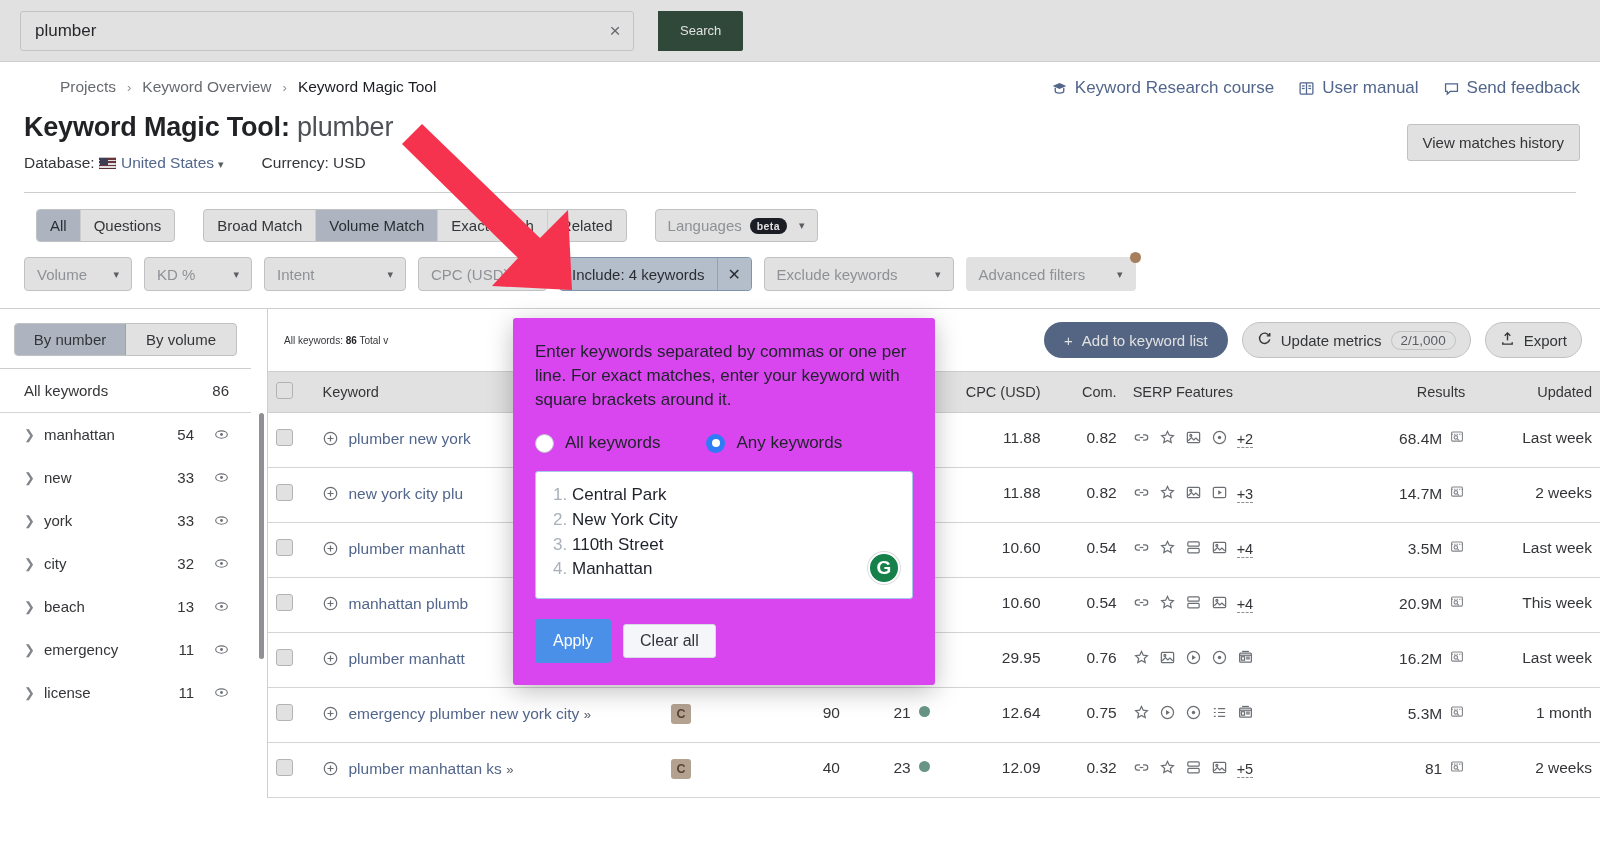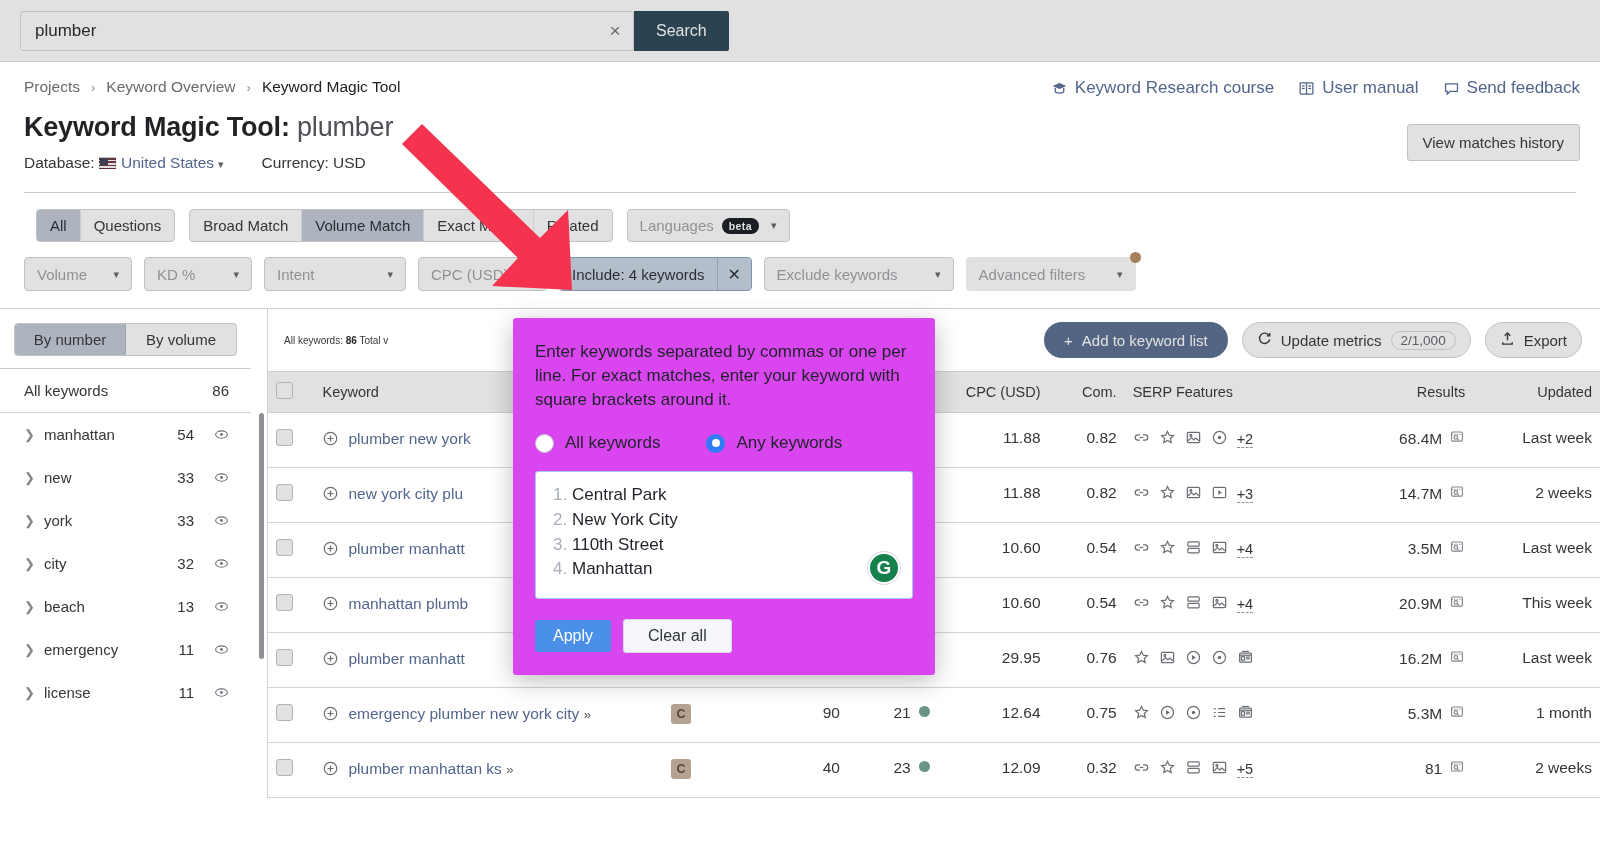--- a/index.html
+++ b/index.html
@@ -36,28 +36,29 @@
     flex:1; border:0; outline:none; height:38px;
     font-size:17px; color:#1f222a; padding:0 14px;
     font-family:"Liberation Sans", sans-serif; background:transparent;
   }
   .search-clear {
     width:36px; height:38px; display:flex; align-items:center; justify-content:center;
     color:#6b7280; font-size:19px; cursor:pointer; background:transparent; border:0;
     font-family:"Liberation Sans", sans-serif;
   }
   .search-btn {
-    background:#0c4a6e; color:#fff; border:0; height:40px; padding:0 22px;
-    font-size:16px; cursor:pointer; font-family:"Liberation Sans", sans-serif;
+    background:#14532d; color:#fff; border:0; height:40px; padding:0 22px;
+    font-size:13px; cursor:pointer; font-family:"Liberation Sans", sans-serif;
     border-radius:0 2px 2px 0;
+    margin-left:24px;
   }
 
   
   .page-head { padding:16px 24px 0 24px; position:relative; }
-  .crumbs { display:flex; align-items:center; gap:11px; font-size:15.5px; }
+  .crumbs { display:flex; align-items:center; gap:11px; font-size:15.5px;margin-left:36px; }
   .crumbs a { color:#6b7280; text-decoration:none; cursor:pointer; }
   .crumbs a.current { color:#111827; }
   .crumb-sep { color:#9aa1ac; font-size:13px; }
 
   .topright {
     position:absolute; right:20px; top:16px;
     display:flex; align-items:center; gap:24px; font-size:17px;
   }
   .tlink { display:flex; align-items:center; gap:7px; color:#3b6fd4; cursor:pointer; white-space:nowrap; }
   .tlink svg { display:block; }
@@ -81,21 +82,21 @@
   .viewhist {
     position:absolute; right:20px; top:62px;
     border:1px solid #d4d9e0; border-radius:3px; background:#fff;
     padding:9px 15px; font-size:15px; color:#31343c; white-space:nowrap; cursor:pointer;
   }
 
   .hr { border-top:1px solid #e5e8ed; margin-top:20px; }
 
   
   .filters { padding:16px 24px 0 24px; }
-  .frow { display:flex; align-items:center; gap:14px;padding-left:12px; }
+  .frow { display:flex; align-items:center; gap:28px;padding-left:12px; }
   .seg { display:flex; border:1px solid #d4d9e0; border-radius:4px; overflow:hidden; background:#fff; height:33px; }
   .seg > div {
     padding:0 13px; display:flex; align-items:center; font-size:15px; color:#31343c;
     cursor:pointer; border-right:1px solid #e3e7ec; white-space:nowrap;
   }
   .seg > div:last-child { border-right:0; }
   .seg > div.on { background:#b9cbe6; color:#1f2937; }
   .pill {
     display:flex; align-items:center; gap:8px; height:33px; padding:0 12px;
     border:1px solid #d4d9e0; border-radius:4px; background:#fff;
@@ -219,26 +220,26 @@
   .ta ol { margin:0; padding:0 0 0 22px; }
   .ta li { font-size:17px; line-height:1.45; color:#1f222a; }
   .ta li::marker { color:#a9b0ba; }
   .gram {
     position:absolute; right:12px; bottom:14px; width:32px; height:32px; border-radius:50%;
     background:#15804a; color:#fff; display:flex; align-items:center; justify-content:center;
     font-size:19px; font-weight:bold; border:2px solid #fff; box-shadow:0 0 0 1px #d9dde3;
   }
   .pbtns { display:flex; align-items:center; gap:12px; margin-top:20px; }
   .btn-apply {
-    background:#4a90e8; color:#fff; border:0; border-radius:3px; height:32px; padding:0 18px;
+    background:#4a90e8; color:#fff; border:0; border-radius:3px; height:44px; padding:0 18px;
     font-size:16px; cursor:pointer; font-family:"Liberation Sans", sans-serif;
   }
   .btn-clear {
     background:#f4f6f9; color:#31343c; border:1px solid #d7dce4; border-radius:3px; height:34px;
-    padding:0 24px; font-size:16px; cursor:pointer; font-family:"Liberation Sans", sans-serif;
+    padding:0 16px; font-size:16px; cursor:pointer; font-family:"Liberation Sans", sans-serif;
   }
 
   
   .arrow { position:absolute; left:400px; top:118px; z-index:60; pointer-events:none; }
 </style>
 </head>
 <body>
 
 <div id="app">
 

